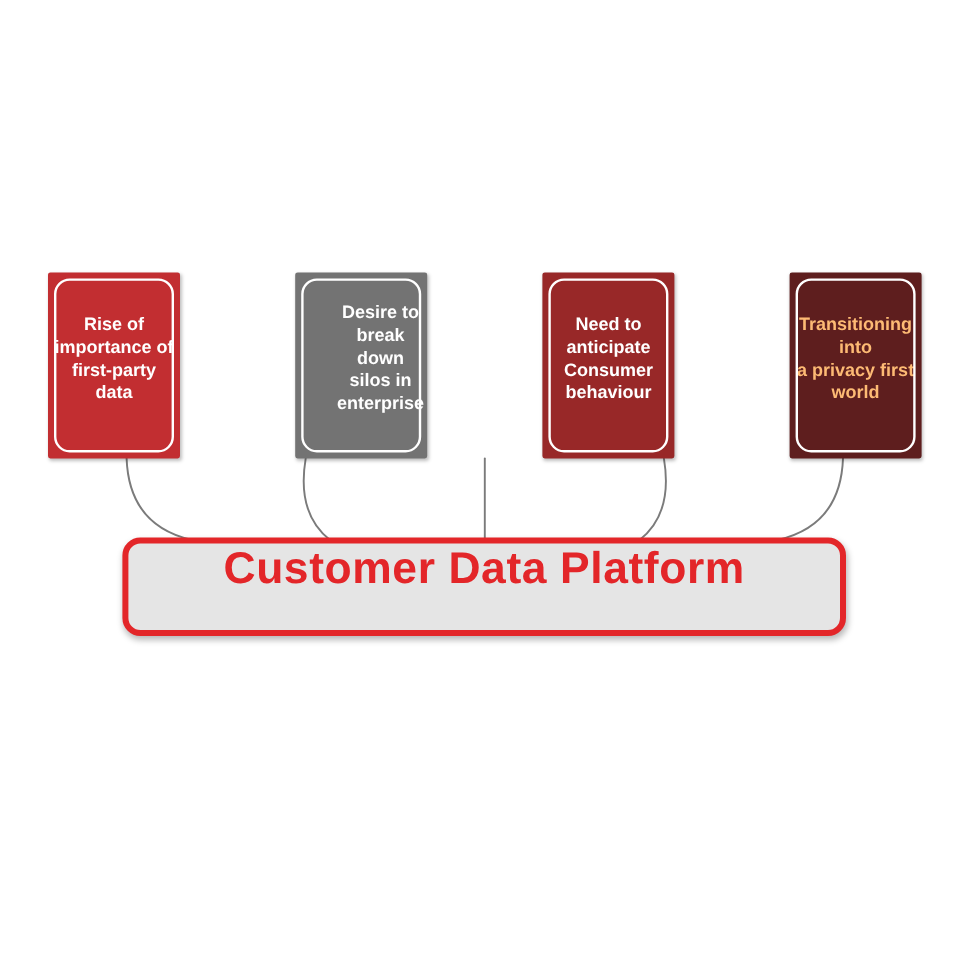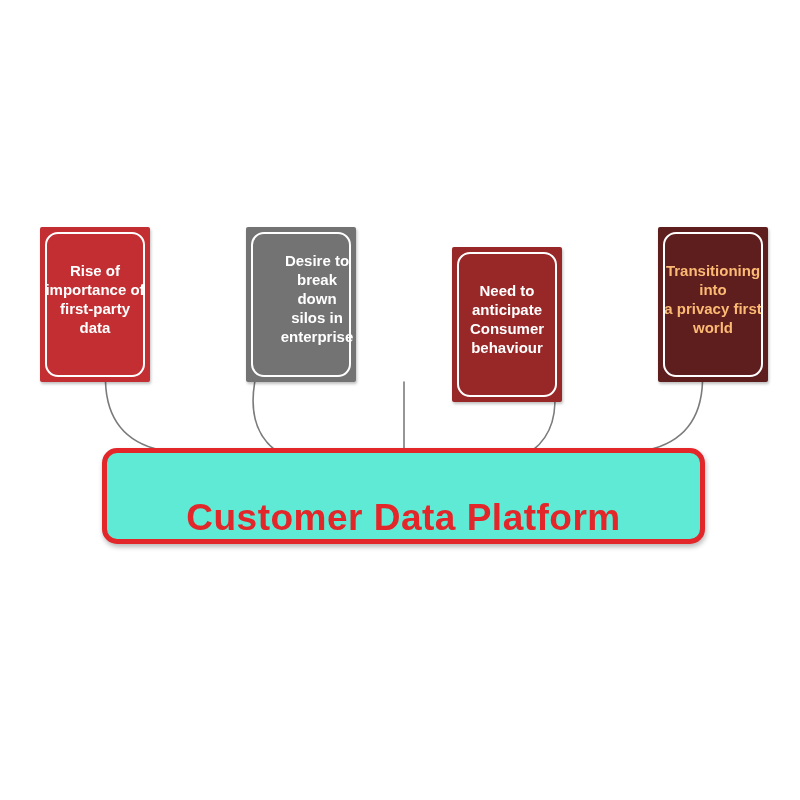--- a/index.html
+++ b/index.html
@@ -52,27 +52,27 @@
   .driver-label {
     white-space: pre-line;
     padding: 0 5px;
     transform: translateY(-6px);
   }
   .platform-box {
     position: absolute;
     left: 102px;
     top: 448px;
     width: 603px;
-    height: 96px;
+    height: 82px;
     box-sizing: border-box;
-    background: #5eead4;
+    background: #e5e5e5;
     border: 5px solid #e32629;
     border-radius: 15px;
     display: flex;
-    align-items: flex-end;
+    align-items: flex-start;
     justify-content: center;
     box-shadow: 1px 3px 5px rgba(0,0,0,0.28);
   }
   .platform-title {
     font-size: 37px;
     font-weight: bold;
     letter-spacing: 0.5px;
     color: #e32629;
   }
 </style>
@@ -95,21 +95,21 @@
 importance of
 first-party
 data</span>
     </div>
     <div class="driver-box" style="background: #737373; color: rgb(255, 255, 255); padding-left: 32px;">
       <span class="driver-label">Desire to
 break down
 silos in
 enterprise</span>
     </div>
-    <div class="driver-box" style="background: rgb(152, 40, 40); color: rgb(255, 255, 255); margin-top: 20px;">
+    <div class="driver-box" style="background: rgb(152, 40, 40); color: rgb(255, 255, 255);">
       <span class="driver-label">Need to
 anticipate
 Consumer
 behaviour</span>
     </div>
     <div class="driver-box" style="background: rgb(94, 30, 30); color: #fdba74;">
       <span class="driver-label">Transitioning
 into
 a privacy first
 world</span>

